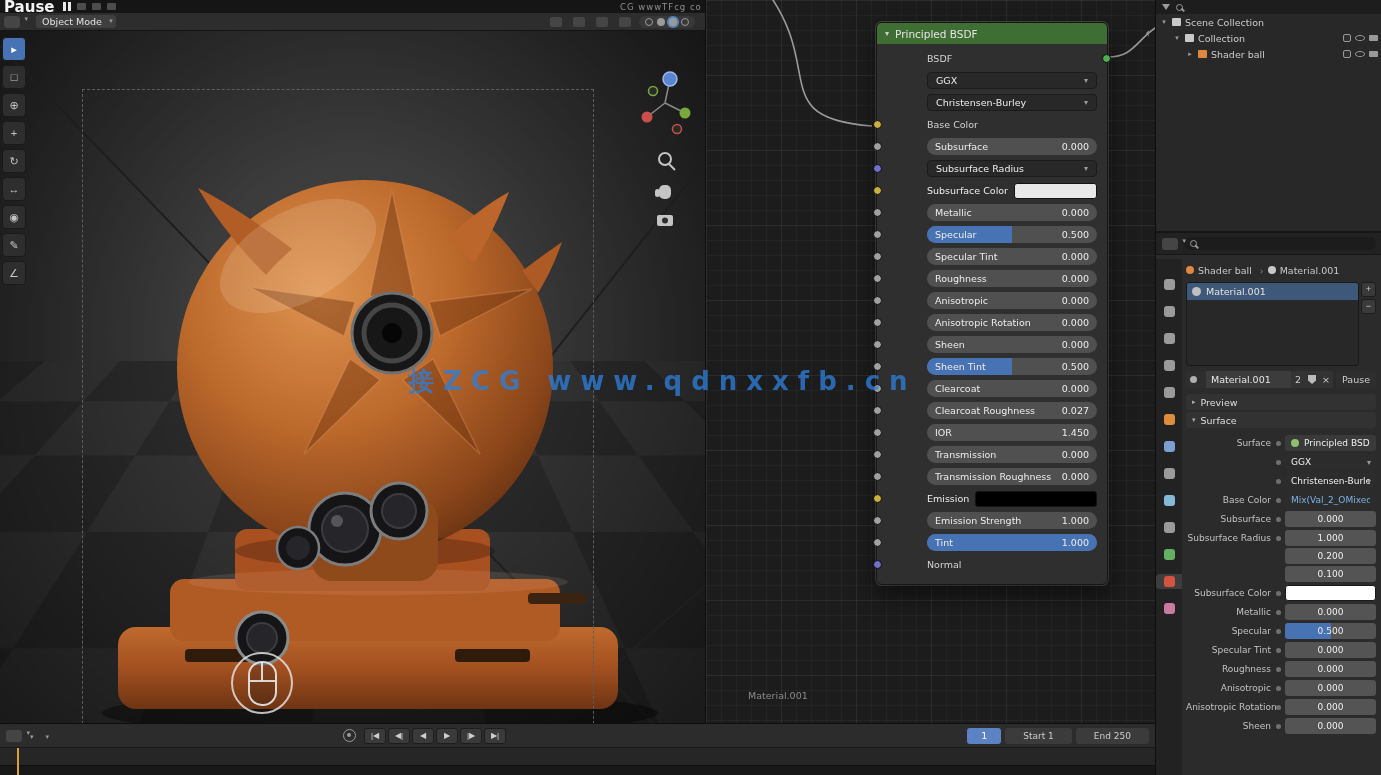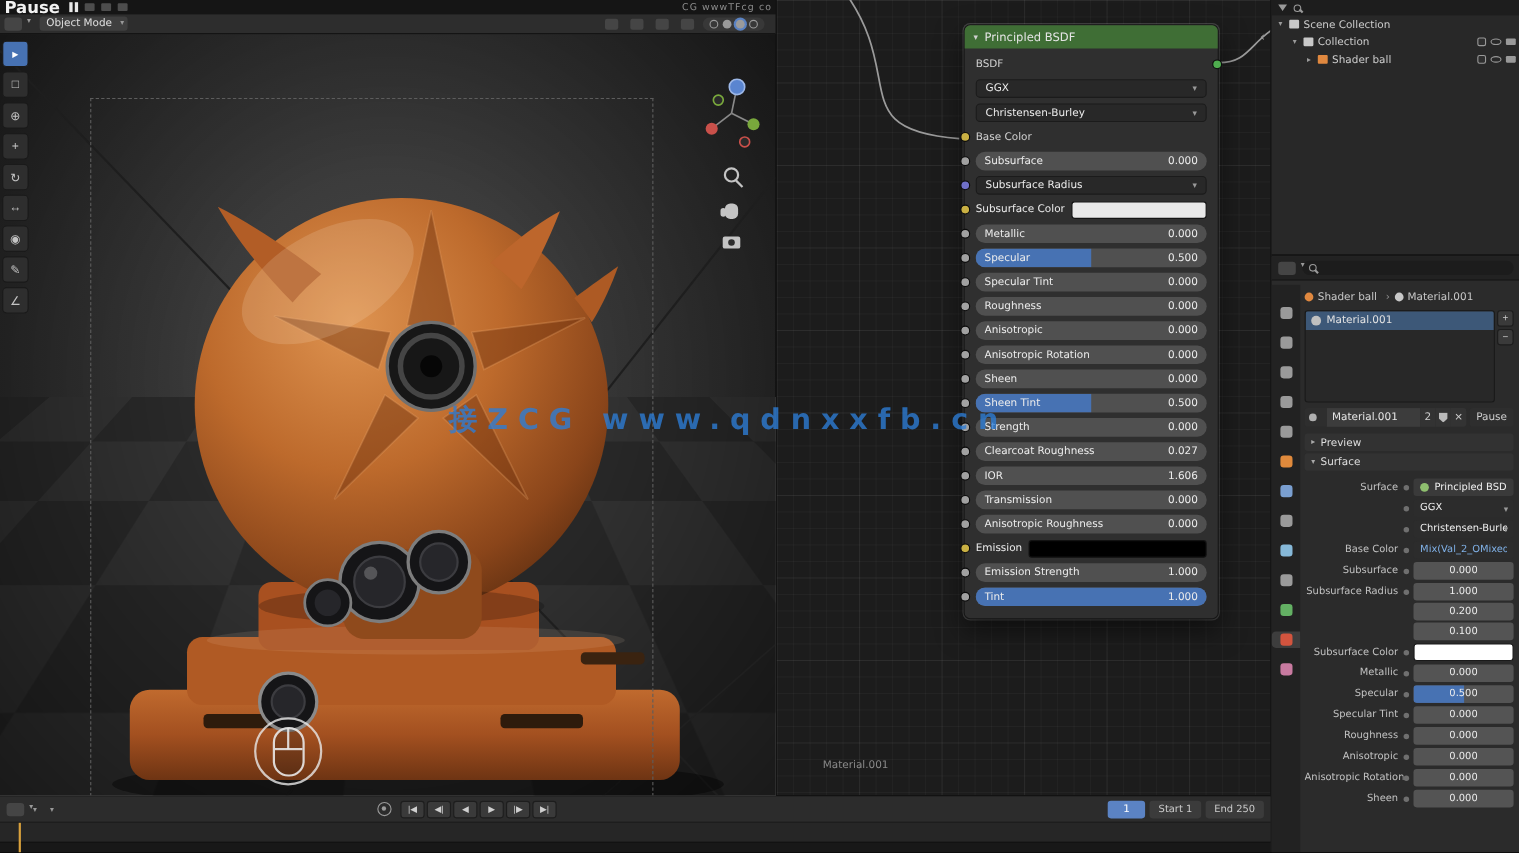--- a/index.html
+++ b/index.html
@@ -51,21 +51,21 @@
   .ne-footer{position:absolute;left:42px;bottom:22px;font-size:9.5px;color:#8a8a8a;}
   .ne-collapse{position:absolute;right:5px;top:26px;font-size:12px;color:#9a9a9a;}
 
   .node{position:absolute;left:170px;top:22px;width:232px;background:#2f2f2f;border:1px solid #161616;border-radius:6px;box-shadow:0 10px 24px rgba(0,0,0,.5),0 0 0 1px rgba(255,255,255,.18);z-index:3;}
   .node-header{height:21px;background:#3f6e35;border-radius:5px 5px 0 0;display:flex;align-items:center;gap:6px;padding:0 8px;font-size:10.5px;color:#e4e4e4;}
   .nh-arrow{font-size:8px;color:#d0d0d0;}
   .node-body{padding:3px 0 8px;}
   .nrow{position:relative;height:21px;margin:1px 10px;display:flex;align-items:center;}
   .sock{position:absolute;left:-14px;top:6px;width:9px;height:9px;border-radius:50%;border:1px solid #0b0b0b;}
   .sock.out{left:auto;right:-14px;}
-  .nctl{flex:1;height:17px;background:#505050;border-radius:9px;display:flex;align-items:center;gap:6px;position:relative;overflow:hidden;padding:0 8px;font-size:9.5px;color:#ececec;}
+  .nctl{flex:1;height:17px;background:#505050;border-radius:9px;display:flex;align-items:center;gap:6px;position:relative;overflow:hidden;padding:0 8px;font-size:9.5px;color:#ececec;margin-left:40px;}
   .fillbar{position:absolute;left:0;top:0;bottom:0;background:#4772b3;}
   .nlabel{flex:1;position:relative;white-space:nowrap;overflow:hidden;}
   .nvalue{position:relative;}
   .nswatch{display:none;}
   .nrow[data-type=dropdown] .nctl{background:#282828;border:1px solid #1b1b1b;border-radius:4px;}
   .nrow[data-type=dropdown] .nctl::after{content:"▾";color:#999;font-size:8px;}
   .nrow[data-type=label] .nctl{background:transparent;padding:0;overflow:visible;color:#d2d2d2;}
   .nrow[data-type=output] .nctl{background:transparent;padding:0;justify-content:flex-end;color:#d2d2d2;overflow:visible;}
   .nrow[data-type=color] .nctl{background:transparent;padding:0;overflow:visible;}
   .nrow[data-type=color] .nlabel{flex:0 0 auto;}
@@ -137,21 +137,21 @@
   
   .timeline{position:absolute;left:0;top:723px;width:1155px;height:52px;background:#262626;border-top:1px solid #0e0e0e;}
   .tl-header{height:24px;background:#2c2c2c;display:flex;align-items:center;gap:8px;padding:0 6px;border-bottom:1px solid #191919;}
   .tl-menus{display:flex;gap:10px;}
   .rec{width:13px;height:13px;border-radius:50%;border:1.5px solid #9a9a9a;margin-left:260px;position:relative;}
   .rec::after{content:"";position:absolute;left:3px;top:3px;width:4px;height:4px;border-radius:50%;background:#9a9a9a;}
   .transport{display:flex;gap:2px;}
   .tbtn{height:16px;min-width:22px;background:#3a3a3a;border:1px solid #1d1d1d;border-radius:3px;color:#cfcfcf;font-size:8px;padding:0 3px;}
   .tl-right{margin-left:auto;display:flex;gap:4px;align-items:center;}
   .frame-field{min-width:34px;height:16px;background:#5b83c4;border-radius:3px;color:#fff;font-size:9.5px;display:flex;align-items:center;justify-content:center;}
-  .range-field{height:16px;background:#3b3b3b;border-radius:3px;color:#ccc;font-size:9px;display:flex;align-items:center;padding:0 8px;white-space:nowrap;}
+  .range-field{height:16px;background:#3b3b3b;border-radius:3px;color:#ccc;font-size:9px;display:flex;align-items:center;padding:0 18px;white-space:nowrap;}
   .tl-ruler{position:relative;height:17px;background:#262626;}
   .ticks{display:flex;justify-content:space-between;padding:3px 14px 0 14px;font-size:8.5px;color:#8d8d8d;}
   .playhead{position:absolute;left:17px;top:0;bottom:-11px;width:2px;background:#d9a13c;z-index:2;}
   .tl-status{height:10px;background:#181818;border-top:1px solid #101010;}
 
   
   .ai-badge{position:absolute;left:26px;top:28px;border:3px solid rgba(240,240,240,.9);border-radius:10px;padding:2px 12px 4px;z-index:40;background:rgba(80,80,80,.15);text-align:left;}
   .ai-badge .big{font-size:24px;font-weight:bold;color:#f4f4f4;line-height:26px;text-shadow:0 1px 2px rgba(0,0,0,.5);}
   .ai-badge .small{font-size:7.5px;color:rgba(255,255,255,.85);}
   .center-watermark{position:absolute;left:408px;top:364px;z-index:40;font-size:26px;font-weight:bold;letter-spacing:9px;color:rgba(45,125,215,.78);white-space:nowrap;}
@@ -501,21 +501,21 @@
             <span class="nlabel">Sheen Tint</span>
 
             <span class="nvalue">0.500</span>
           </div>
 
         </div>
           <div class="nrow" data-type="slider">
           <span class="sock" style="background: rgb(161, 161, 161);"></span>
           <div class="nctl">
 
-            <span class="nlabel">Strength</span>
+            <span class="nlabel">Clearcoat</span>
 
             <span class="nvalue">0.000</span>
           </div>
 
         </div>
           <div class="nrow" data-type="slider">
           <span class="sock" style="background: rgb(161, 161, 161);"></span>
           <div class="nctl">
 
             <span class="nlabel">Clearcoat Roughness</span>
@@ -523,39 +523,39 @@
             <span class="nvalue">0.027</span>
           </div>
 
         </div>
           <div class="nrow" data-type="slider">
           <span class="sock" style="background: rgb(161, 161, 161);"></span>
           <div class="nctl">
 
             <span class="nlabel">IOR</span>
 
-            <span class="nvalue">1.606</span>
+            <span class="nvalue">1.450</span>
           </div>
 
         </div>
           <div class="nrow" data-type="slider">
           <span class="sock" style="background: rgb(161, 161, 161);"></span>
           <div class="nctl">
 
             <span class="nlabel">Transmission</span>
 
             <span class="nvalue">0.000</span>
           </div>
 
         </div>
           <div class="nrow" data-type="slider">
           <span class="sock" style="background: rgb(161, 161, 161);"></span>
           <div class="nctl">
 
-            <span class="nlabel">Anisotropic Roughness</span>
+            <span class="nlabel">Transmission Roughness</span>
 
             <span class="nvalue">0.000</span>
           </div>
 
         </div>
           <div class="nrow" data-type="color">
           <span class="sock" style="background: rgb(201, 176, 67);"></span>
           <div class="nctl">
 
             <span class="nlabel">Emission</span>
@@ -574,20 +574,29 @@
           </div>
 
         </div>
           <div class="nrow" data-type="slider">
           <span class="sock" style="background: rgb(161, 161, 161);"></span>
           <div class="nctl">
             <div class="fillbar" style="width: 100%;"></div>
             <span class="nlabel">Tint</span>
 
             <span class="nvalue">1.000</span>
+          </div>
+
+        </div>
+          <div class="nrow" data-type="label">
+          <span class="sock" style="background: rgb(112, 112, 200);"></span>
+          <div class="nctl">
+
+            <span class="nlabel">Normal</span>
+
           </div>
 
         </div>
         </div>
     </div>
 
     <span class="ne-footer">Material.001</span>
     <span class="ne-collapse">‹</span>
   </div>
 

